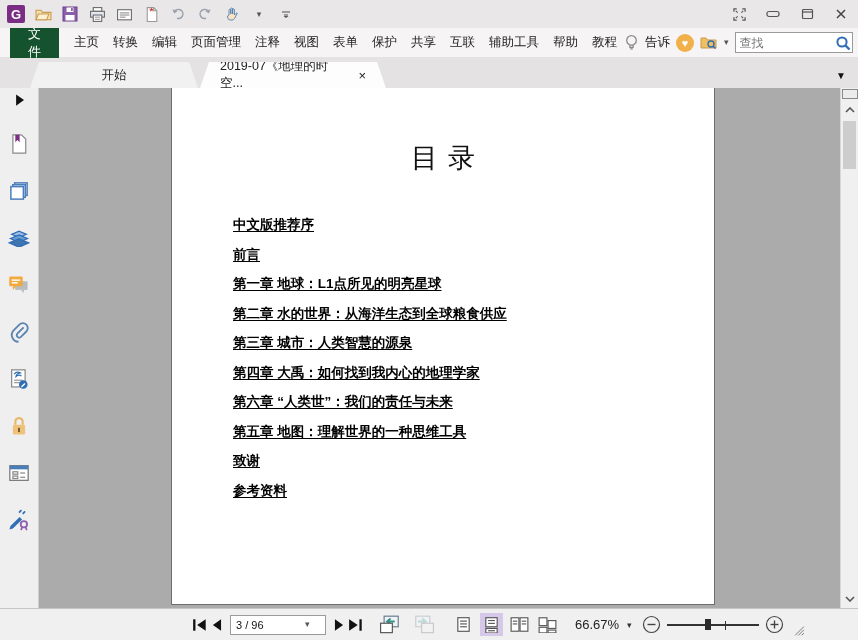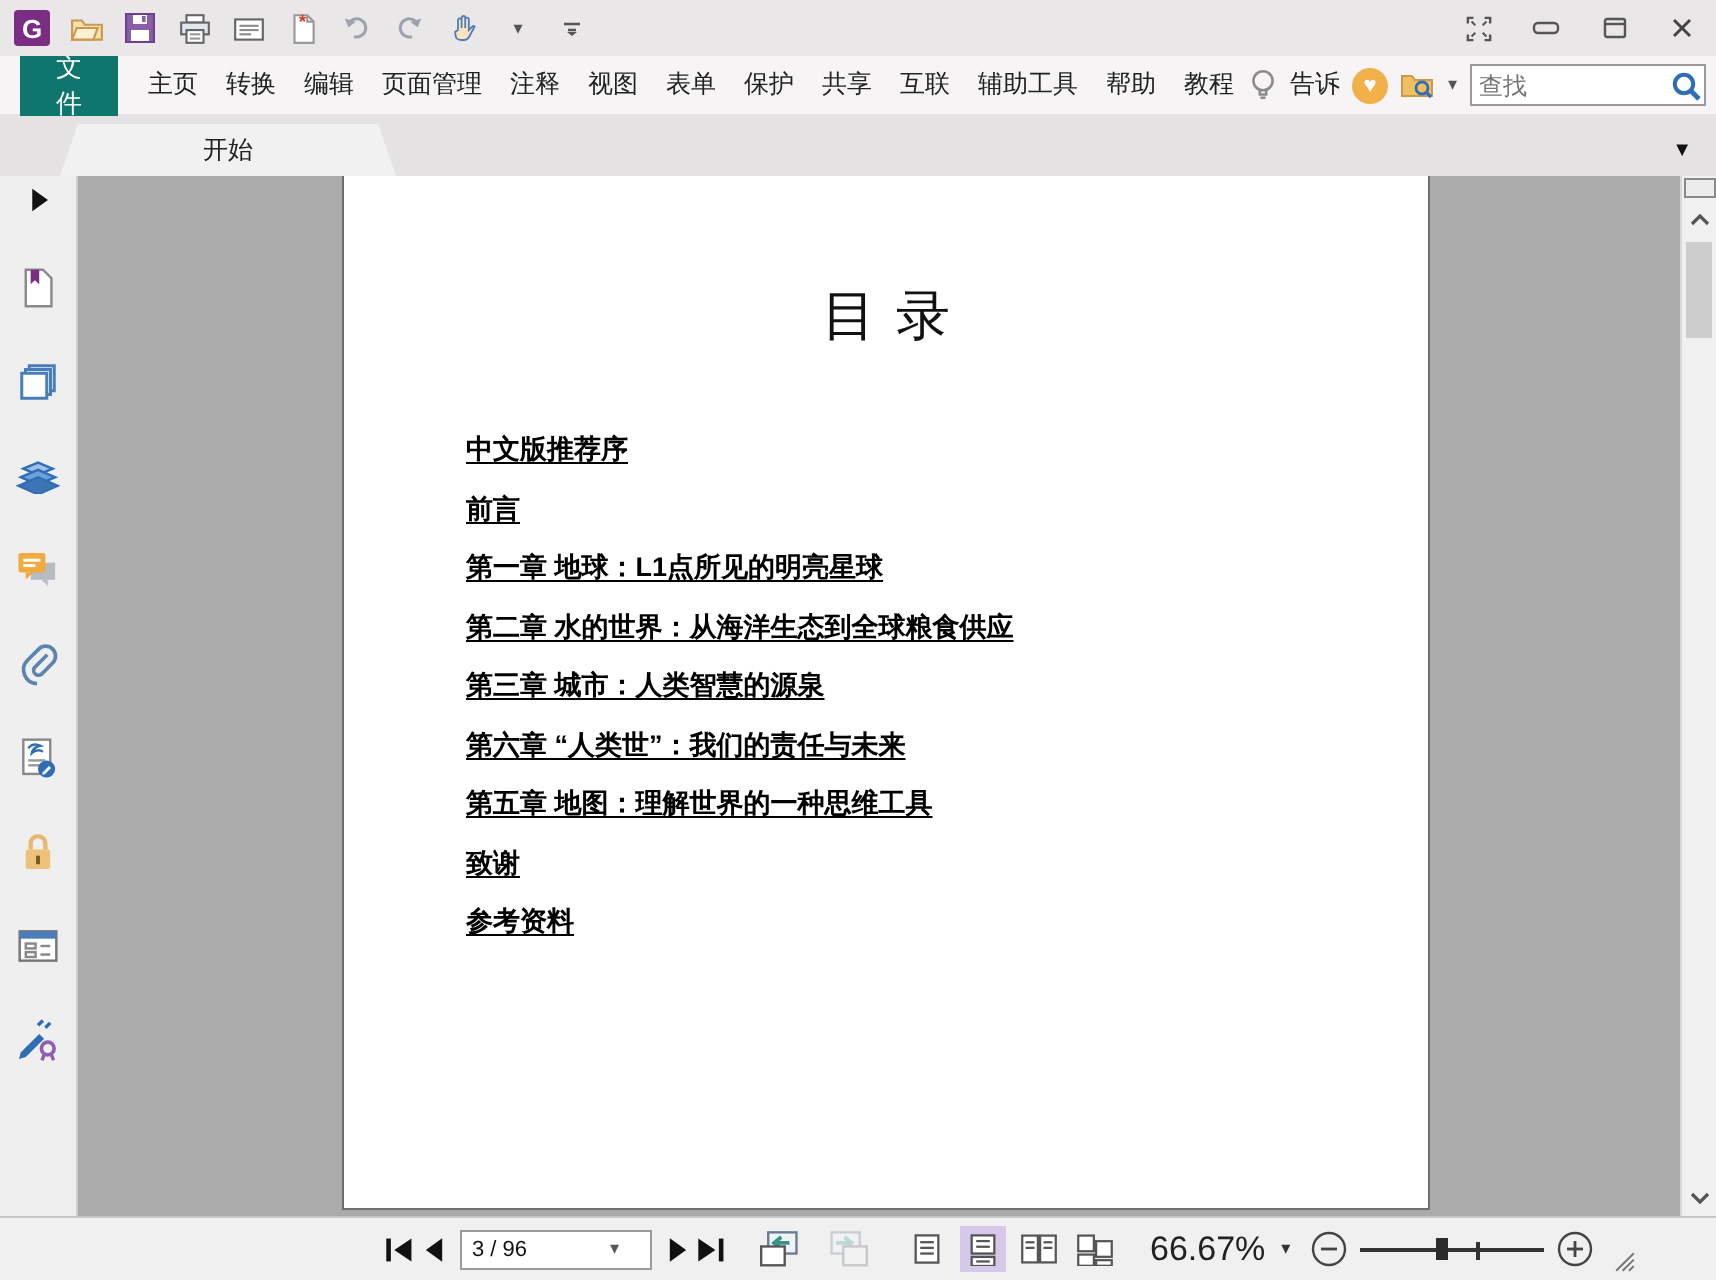--- a/index.html
+++ b/index.html
@@ -13,21 +13,21 @@
   .qat .btn { width:18px; height:18px; display:flex; align-items:center; justify-content:center; cursor:default; }
   .logo { width:18px; height:18px; background:#7a2e83; color:#fff; font-weight:bold; font-size:13px;
     display:flex; align-items:center; justify-content:center; border-radius:2px; }
   .caret { font-size:9px; color:#555; line-height:1; }
   .title-text { position:absolute; left:0; right:0; text-align:center; font-size:12px; color:#3c3c3c; pointer-events:none; }
   .win-controls { margin-left:auto; display:flex; align-items:center; gap:0; z-index:2; }
   .win-btn { width:34px; height:26px; display:flex; align-items:center; justify-content:center; }
 
   
   .menubar { height:30px; background:#f6f4f5; display:flex; align-items:center; border-bottom:1px solid #e4e2e3; }
-  .file-btn { background:#0f766e; color:#fff; font-size:13px; padding:5px 18px; margin:0 8px 0 10px; cursor:default;text-align:center; }
+  .file-btn { background:#14532d; color:#fff; font-size:13px; padding:5px 18px; margin:0 8px 0 10px; cursor:default;text-align:center; }
   .menu-item { padding:4px 7px; font-size:12.5px; color:#222; white-space:nowrap; cursor:default; }
   .menu-right { margin-left:auto; display:flex; align-items:center; gap:6px; padding-right:6px; }
   .heart-badge { width:18px; height:18px; border-radius:50%; background:#f2b04a; color:#fff;
      display:flex; align-items:center; justify-content:center; font-size:11px; }
   .searchbox { display:flex; align-items:center; border:1px solid #9a9a9a; background:#fff; height:21px; width:118px; }
   .searchbox input { border:none; outline:none; flex:1; min-width:0; font-size:12px; padding:0 4px;
      font-family:inherit; color:#333; background:transparent; }
 
   
   .tabbar { height:30px; background:#e4e2e3; display:flex; align-items:flex-end; position:relative; }
@@ -66,21 +66,21 @@
   
   .statusbar { height:32px; background:#f1f0f0; border-top:1px solid #c6c6c6; display:flex; align-items:center; }
   .sb-group { display:flex; align-items:center; }
   .nav-group { margin-left:192px; gap:3px; }
   .page-box { display:flex; align-items:center; border:1px solid #9a9a9a; background:#fff; height:20px; width:96px; margin:0 4px; }
   .page-box input { border:none; outline:none; width:74px; font-size:11px; padding:0 5px; font-family:inherit; color:#111; background:transparent; }
   .view-group { margin-left:14px; gap:10px; }
   .layout-group { margin-left:16px; gap:5px; }
   .layout-btn { width:23px; height:23px; display:flex; align-items:center; justify-content:center; }
   .layout-btn.active { background:#d5c8e8; }
-  .zoom-text { margin-left:16px; font-size:17px; color:#222; }
+  .zoom-text { margin-left:16px; font-size:13px; color:#222; }
   .zoom-caret { margin:0 6px 0 8px; font-size:9px; color:#333; }
   .zoom-slider { display:flex; align-items:center; margin-left:4px; }
   .slider-track { width:92px; height:14px; position:relative; margin:0 6px; }
   .slider-track::before { content:""; position:absolute; left:0; right:0; top:6.5px; height:1.5px; background:#333; }
   .slider-tick { position:absolute; left:58px; top:3px; width:1.5px; height:9px; background:#333; }
   .slider-thumb { position:absolute; left:38px; top:1.5px; width:6px; height:11px; background:#2b2b2b; }
   .grip { margin:0 6px 0 8px; align-self:flex-end; padding-bottom:3px; }
 
   svg { display:block; }
 </style>
@@ -216,20 +216,24 @@
         </svg>
     </div>
 
   </div>
 </div>
 
 <div class="tabbar">
   <div class="tab tab-start">
     <span>开始</span>
   </div>
+  <div class="tab tab-doc">
+    <span>2019-07《地理的时空...</span>
+    <span class="tab-close">×</span>
+  </div>
   <div class="tab-list-btn">▼</div>
 </div>
 
 <div class="main">
 
   <div class="sidebar">
     <div class="sb-arrow">
       <svg width="9" height="12" viewBox="0 0 8 10">
           <path d="M1 0 L8 5 L1 10 z" fill="#111"></path>
         </svg>
@@ -308,20 +312,21 @@
 
   <div class="doc-area">
     <div class="page">
       <div class="doc-title">目录</div>
       <div class="toc">
         <div class="toc-item">中文版推荐序</div>
         <div class="toc-item">前言</div>
         <div class="toc-item">第一章 地球：L1点所见的明亮星球</div>
         <div class="toc-item">第二章 水的世界：从海洋生态到全球粮食供应</div>
         <div class="toc-item">第三章 城市：人类智慧的源泉</div>
+        <div class="toc-item">第四章 大禹：如何找到我内心的地理学家</div>
         <div class="toc-item">第六章 “人类世”：我们的责任与未来</div>
         <div class="toc-item">第五章 地图：理解世界的一种思维工具</div>
         <div class="toc-item">致谢</div>
         <div class="toc-item">参考资料</div>
       </div>
     </div>
   </div>
 
   <div class="scrollbar">
     <div class="split-handle"></div>

